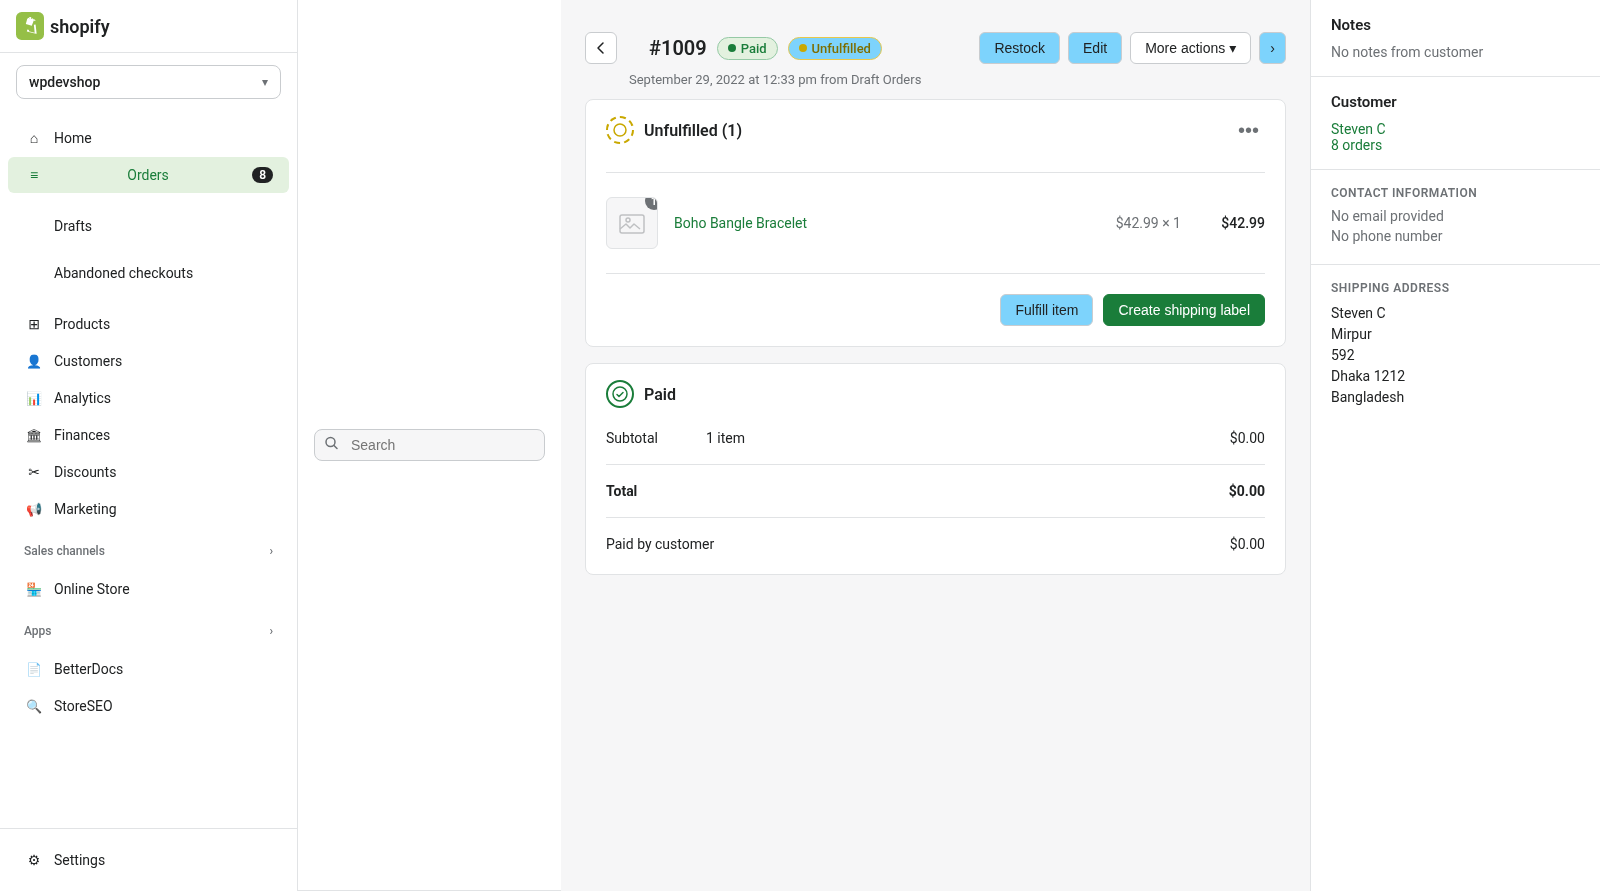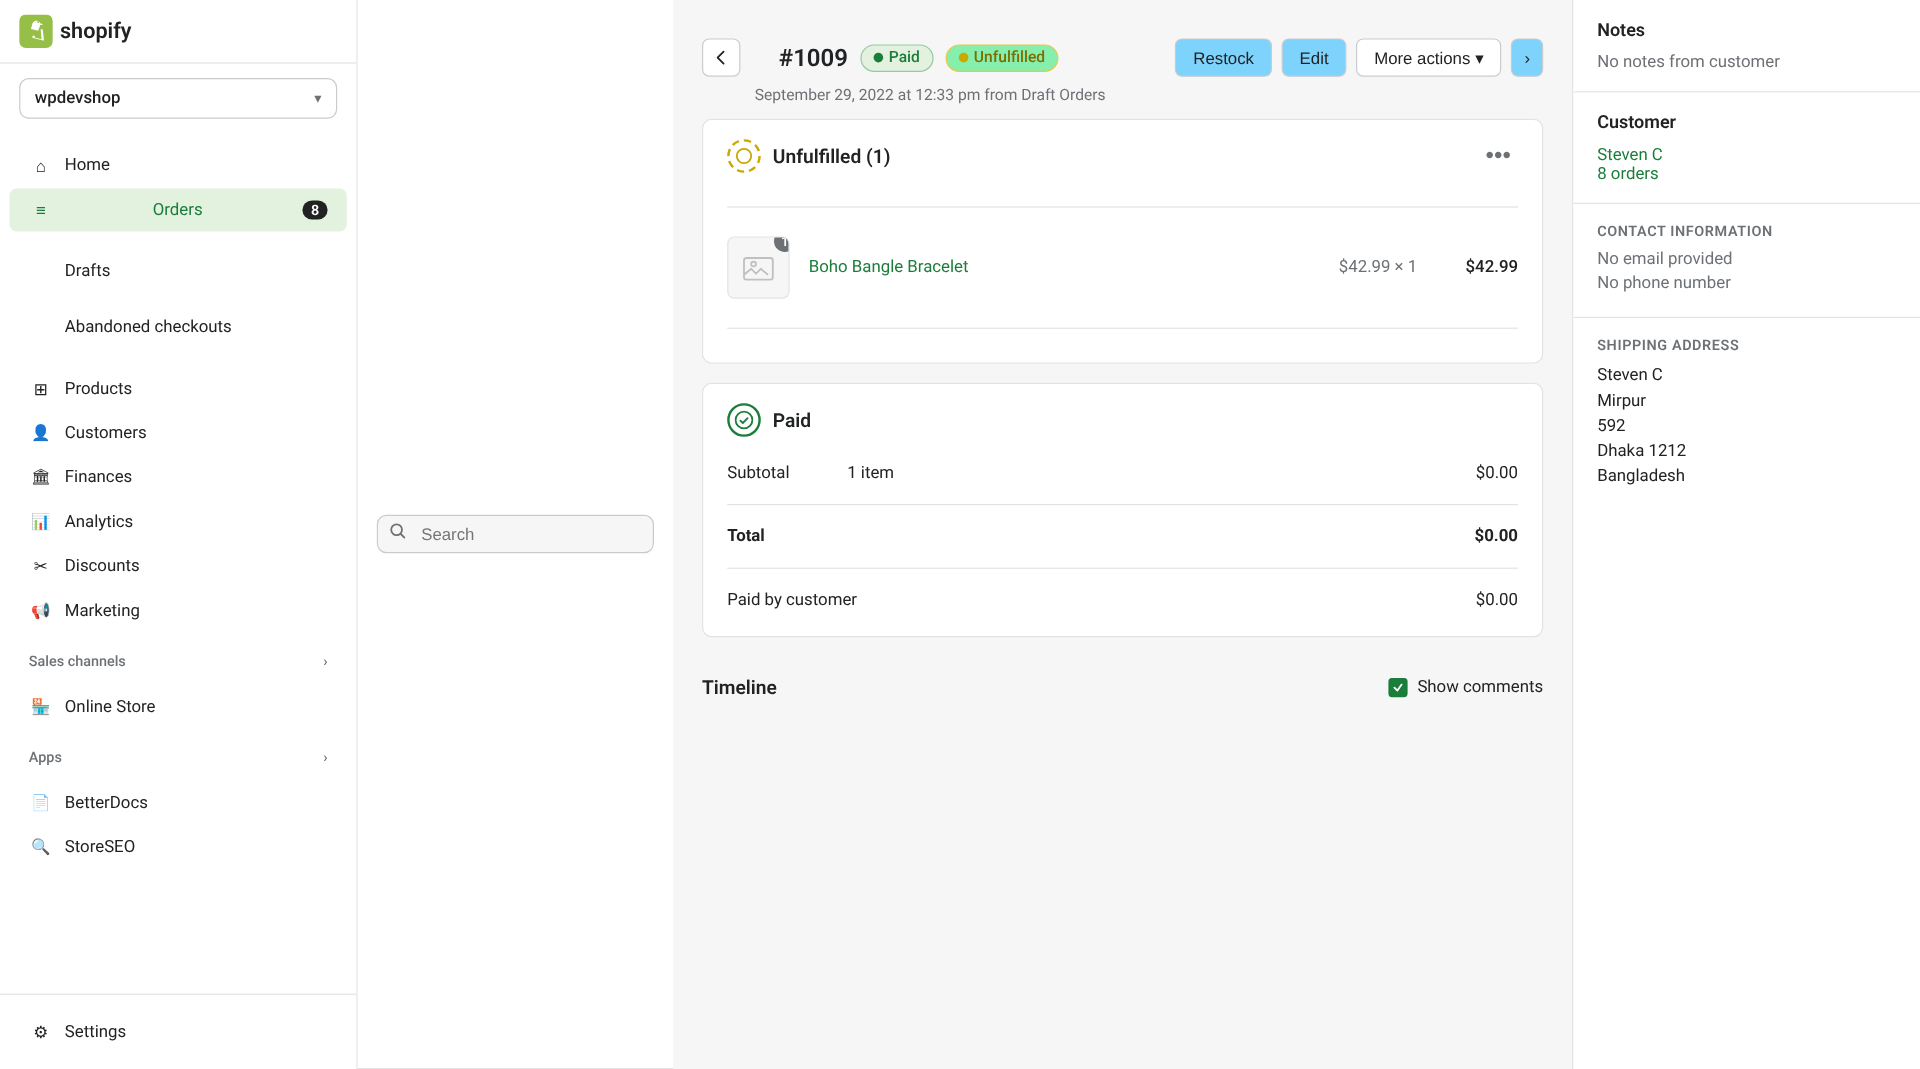--- a/index.html
+++ b/index.html
@@ -38,21 +38,21 @@
     .search-bar input { width: 100%; border: 1px solid #c9cccf; border-radius: 8px; padding: 7px 12px 7px 36px; font-size: 14px; background: #f6f6f7; outline: none; }
     .search-icon-wrap { position: absolute; left: 10px; top: 50%; transform: translateY(-50%); color: #6d7175; }
 
     
     .page-header { display: flex; align-items: center; padding: 16px 0 8px; gap: 12px; flex-wrap: wrap; }
     .back-btn { width: 32px; height: 32px; border: 1px solid #c9cccf; border-radius: 6px; background: #fff; cursor: pointer; display: flex; align-items: center; justify-content: center; flex-shrink: 0; }
     .page-title-group { display: flex; align-items: center; gap: 10px; flex: 1; }
     .page-title { font-size: 20px; font-weight: 600; margin-left: 20px; }
     .badge { border-radius: 12px; padding: 3px 10px; font-size: 13px; font-weight: 500; display: inline-flex; align-items: center; gap: 5px; }
     .badge-paid { background: #e3f1df; color: #1a7d3a; border: 1px solid #95c9a5; }
-    .badge-unfulfilled { background: #86efac; color: #7d6e00; border: 1px solid #e8c84b; }
+    .badge-unfulfilled { background: #7dd3fc; color: #7d6e00; border: 1px solid #e8c84b; }
     .badge-dot { width: 8px; height: 8px; border-radius: 50%; display: inline-block; }
     .badge-paid .badge-dot { background: #1a7d3a; }
     .badge-unfulfilled .badge-dot { background: #c9a800; }
     .page-actions { display: flex; align-items: center; gap: 8px; }
     .btn { border-radius: 6px; padding: 7px 14px; font-size: 14px; cursor: pointer; font-weight: 500; border: 1px solid transparent; }
     .btn-secondary { background: #7dd3fc; border-color: #c9cccf; color: #202223; }
     .btn-more { background: #fff; border-color: #c9cccf; color: #202223; display: flex; align-items: center; gap: 4px; }
     .btn-primary { background: #1a7d3a; color: #fff; border-color: #1a7d3a; }
     .page-subtitle { font-size: 13px; color: #6d7175; padding: 0 0 12px 44px; }
 
@@ -174,26 +174,26 @@
 
       <div class="nav-item">
         <span class="nav-item-icon icon-products"></span>
         <span class="nav-item-label">Products</span>
       </div>
       <div class="nav-item">
         <span class="nav-item-icon icon-customers"></span>
         <span class="nav-item-label">Customers</span>
       </div>
       <div class="nav-item">
+        <span class="nav-item-icon icon-analytics"></span>
+        <span class="nav-item-label">Analytics</span>
+      </div>
+      <div class="nav-item">
         <span class="nav-item-icon icon-finances"></span>
         <span class="nav-item-label">Finances</span>
-      </div>
-      <div class="nav-item">
-        <span class="nav-item-icon icon-analytics"></span>
-        <span class="nav-item-label">Analytics</span>
       </div>
       <div class="nav-item">
         <span class="nav-item-icon icon-discounts"></span>
         <span class="nav-item-label">Discounts</span>
       </div>
       <div class="nav-item">
         <span class="nav-item-icon icon-marketing"></span>
         <span class="nav-item-label">Marketing</span>
       </div>
     </nav>
@@ -304,20 +304,24 @@
               </div>
               <div class="product-info">
                 <a class="product-link" href="#">Boho Bangle Bracelet</a>
               </div>
               <div class="product-price">
                 <span class="price-per">$42.99 × 1</span>
                 <span class="price-total">$42.99</span>
               </div>
             </div>
             <hr class="divider">
+            <div class="action-row">
+              <button class="btn btn-secondary">Fulfill item</button>
+              <button class="btn btn-primary">Create shipping label</button>
+            </div>
           </div>
         </div>
 
         <div class="card">
           <div class="card-header">
             <div class="card-title-group">
               <div class="fulfilled-icon">
                 <svg width="16" height="16" viewBox="0 0 16 16" fill="none">
                     <circle cx="8" cy="8" r="7" stroke="#1a7d3a" stroke-width="1.5"></circle>
                     <path d="M5 8.5l2 2 4-4" stroke="#1a7d3a" stroke-width="1.5" stroke-linecap="round" stroke-linejoin="round"></path>
@@ -339,31 +343,20 @@
               <span class="payment-amount">$0.00</span>
             </div>
             <hr class="divider">
             <div class="paid-by-row">
               <span class="paid-by-label">Paid by customer</span>
               <span class="paid-by-amount">$0.00</span>
             </div>
           </div>
         </div>
 
-        <div class="timeline-header">
-          <span class="timeline-title">Timeline</span>
-          <div class="timeline-controls">
-            <div class="checkbox">
-              <svg width="10" height="10" viewBox="0 0 10 10" fill="none">
-                  <path d="M2 5l2.5 2.5L8 2.5" stroke="white" stroke-width="1.5" stroke-linecap="round" stroke-linejoin="round"></path>
-                </svg>
-            </div>
-            <span class="show-comments-label">Show comments</span>
-          </div>
-        </div>
       </div>
 
       <div class="right-panel">
         <div class="right-panel-scroll">
 
           <div class="right-section">
             <div class="right-section-title">Notes</div>
             <p class="notes-empty">No notes from customer</p>
           </div>
 

